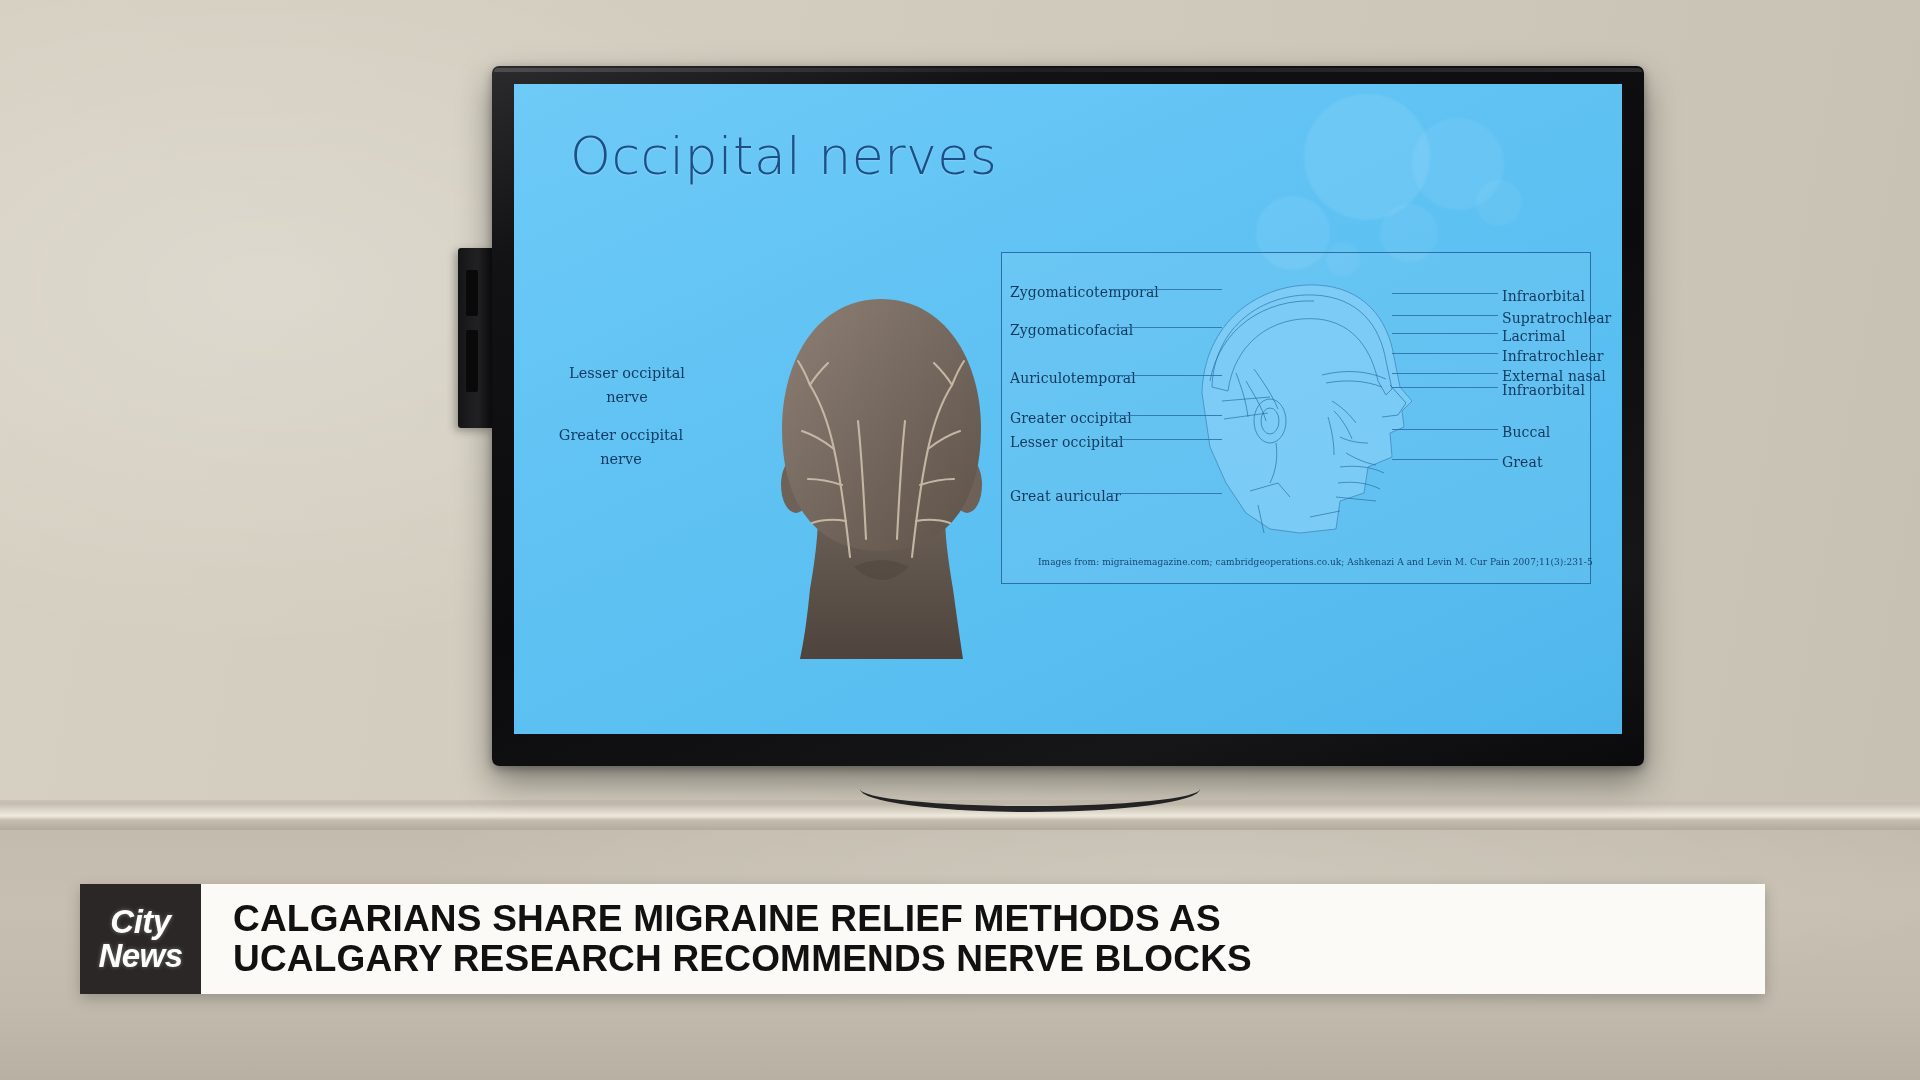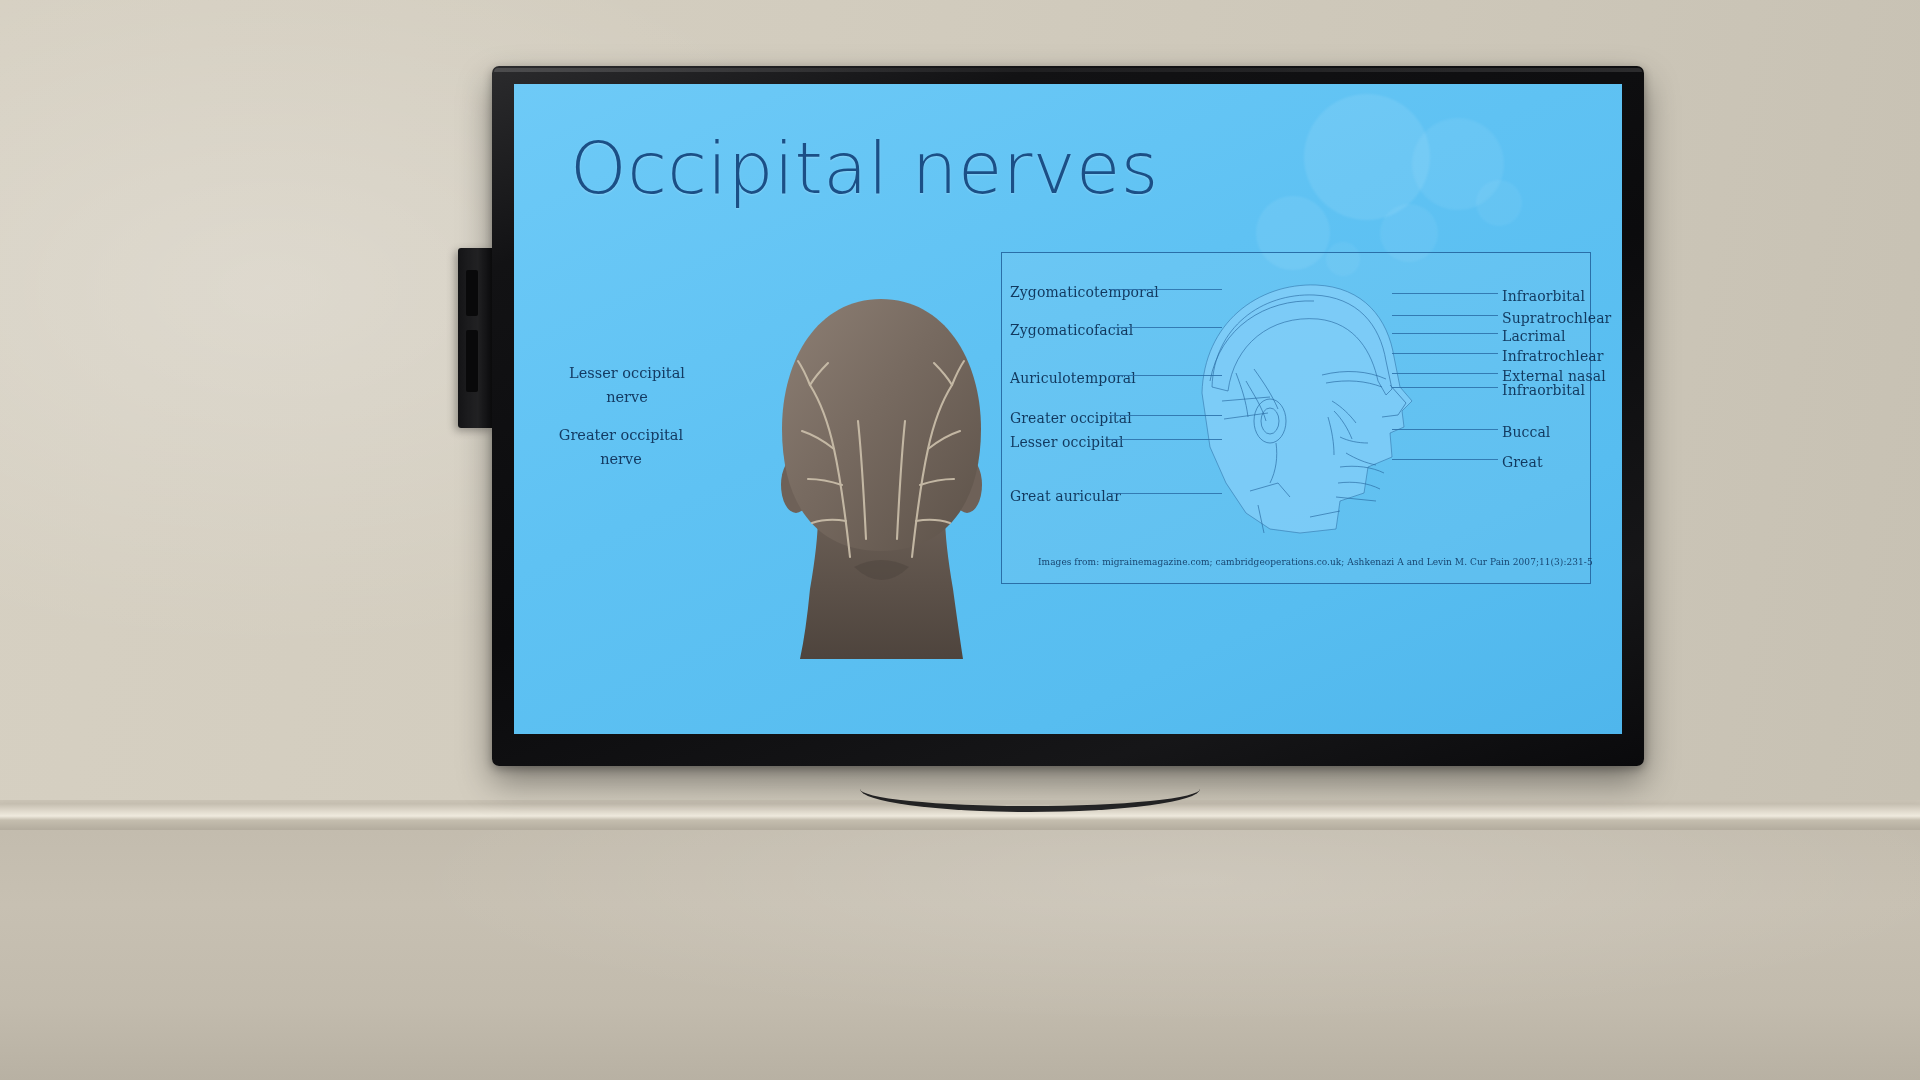--- a/index.html
+++ b/index.html
@@ -36,21 +36,21 @@
     box-shadow:-3px 3px 8px rgba(0,0,0,.3);}
   .tv-mount .port{position:absolute;left:8px;width:12px;border-radius:2px;background:#0a0a0b;}
   .tv-cable{position:absolute;left:860px;top:766px;width:340px;height:40px;
     border-bottom:6px solid #17171a;border-radius:0 0 52% 52%;opacity:.92;}
 
   
   .slide{position:absolute;inset:0;
     background:linear-gradient(155deg,#6ecaf7 0%,#5fc2f3 42%,#57bdf0 76%,#4fb6ec 100%);}
   .bubbles{position:absolute;inset:0;overflow:hidden;}
   .bub{position:absolute;border-radius:50%;background:rgba(255,255,255,.28);filter:blur(1px);}
-  .slide-title{position:absolute;left:56px;top:42px;font-size:72px;letter-spacing:.5px;
+  .slide-title{position:absolute;left:56px;top:42px;font-size:52px;letter-spacing:.5px;
     font-weight:300;color:#1b4f86;font-family:"DejaVu Sans",sans-serif;white-space:nowrap;
     text-shadow:0 1px 2px rgba(255,255,255,.22);}
 
   
   .head-back{position:absolute;left:240px;top:205px;width:255px;height:370px;}
   .head-label{position:absolute;color:#143b63;font-size:14.5px;text-align:center;
     font-family:"DejaVu Serif",serif;line-height:1.65;width:170px;}
   .lbl-lesser{left:28px;top:278px;}
   .lbl-greater{left:22px;top:340px;}
 
@@ -220,14 +220,24 @@
             <div class="dlabel" style="left: 500px; top: 171px;">Buccal</div>
             <div class="leader" style="left: 390px; top: 176px; width: 106px;"></div>
             <div class="dlabel" style="left: 500px; top: 201px;">Great</div>
             <div class="leader" style="left: 390px; top: 206px; width: 106px;"></div>
           </div>
 
       </div>
     </div>
   </div>
 
+  <div class="banner">
+    <div class="logo-box">
+      <div class="logo-line">City</div>
+      <div class="logo-line two">News</div>
+    </div>
+    <div class="headline-box">
+      <div class="headline">CALGARIANS SHARE MIGRAINE RELIEF METHODS AS</div>
+      <div class="headline">UCALGARY RESEARCH RECOMMENDS NERVE BLOCKS</div>
+    </div>
+  </div>
 
 </div>
 
 </body></html>

